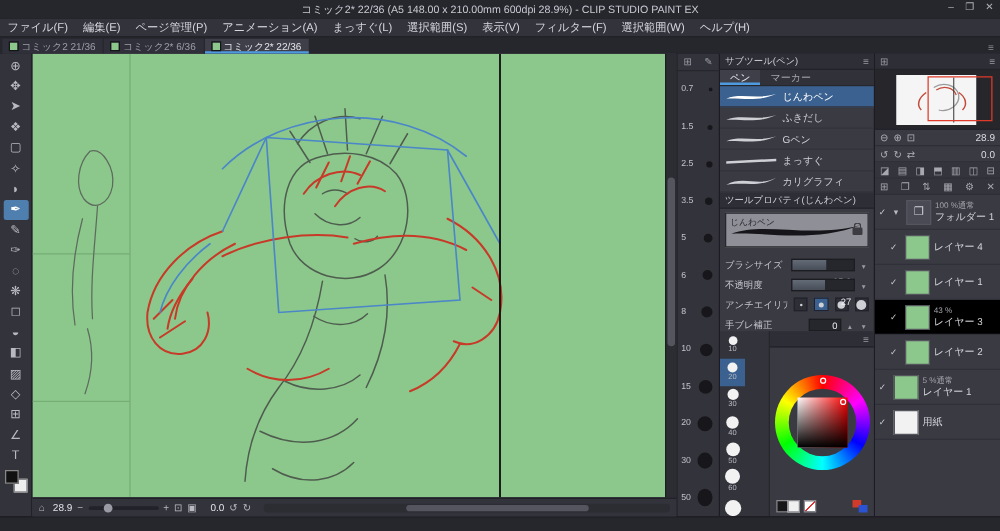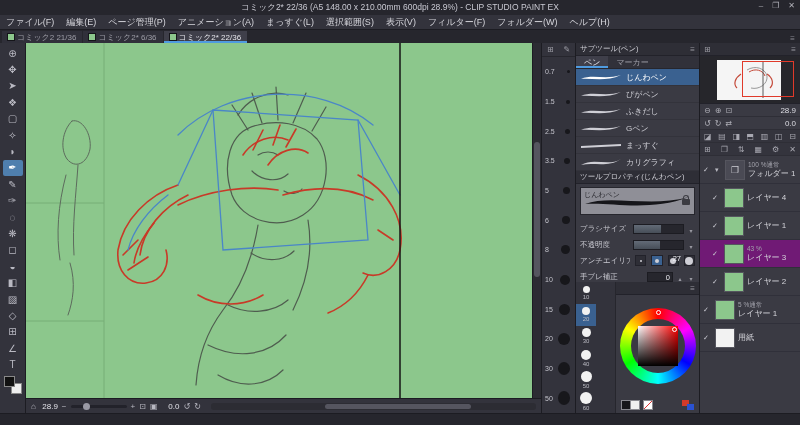--- a/index.html
+++ b/index.html
@@ -101,21 +101,21 @@
 
   
   .right-col{width:100px;background:#3a3a43;display:flex;flex-direction:column;flex:none}
   .nav-view{height:48px;background:#26262b;position:relative;border-bottom:1px solid #22222a;flex:none}
   .nav-page{position:absolute;left:17px;top:4px;width:64px;height:40px;background:#f5f5f5}
   .nav-rect{position:absolute;left:42%;top:10%;width:52%;height:78%;border:1px solid #e03a2a}
   .nrow{height:13px;display:flex;align-items:center;gap:4px;padding:0 4px;font-size:8px;color:#aeaeb6;border-bottom:1px solid #2e2e36;flex:none}
   .nval{margin-left:auto;color:#dcdce2}
   .ltb{height:13px;display:flex;align-items:center;justify-content:space-between;padding:0 4px;font-size:8px;color:#a8a8b1;border-bottom:1px solid #2e2e36;background:#34343d;flex:none}
   .lrow{height:28px;display:flex;align-items:center;gap:3px;padding:0 3px;border-bottom:1px solid #30303a;font-size:8px;color:#d4d4da;flex:none}
-  .lrow.sel{background:#701a75}
+  .lrow.sel{background:#000000}
   .lrow.child{padding-left:12px}
   .lvis{width:9px;font-size:7px;color:#c9c9d0;flex:none}
   .ledit{width:9px;font-size:7px;color:#c9c9d0;flex:none}
   .larrow{width:7px;font-size:7px;color:#b9b9c1;flex:none}
   .lthumb{width:20px;height:20px;border:1px solid #55555e;flex:none}
   .lthumb.green{background:#8cc78c}
   .lthumb.white{background:#f2f2f2}
   .lthumb.folder{background:#4a4a54;display:flex;align-items:center;justify-content:center;color:#cfcfd6;font-size:9px}
   .ltext{display:flex;flex-direction:column;line-height:1.15;min-width:0}
   .lmeta{font-size:6.5px;color:#a3a3ac;white-space:nowrap}
@@ -139,21 +139,21 @@
 
   <div class="menubar">
     <span>ファイル(F)</span>
     <span>編集(E)</span>
     <span>ページ管理(P)</span>
     <span>アニメーション(A)</span>
     <span>まっすぐ(L)</span>
     <span>選択範囲(S)</span>
     <span>表示(V)</span>
     <span>フィルター(F)</span>
-    <span>フォルダー(W)</span>
+    <span>選択範囲(W)</span>
     <span>ヘルプ(H)</span>
   </div>
 
   <div class="tabbar">
     <div class="tab">
       <span class="tabdot"></span>
       <span>コミック2 21/36</span>
     </div>
     <div class="tab">
       <span class="tabdot"></span>
@@ -341,26 +341,20 @@
       <div class="brush sel">
         <svg width="42" height="12" viewBox="0 0 42 12">
             <path d="M1,8 C12,3 26,9 41,4 C26,11 12,7 1,8 Z" fill="#cfcfd6"></path>
           </svg>
         <span>じんわペン</span>
       </div>
       <div class="brush">
         <svg width="42" height="12" viewBox="0 0 42 12">
             <path d="M1,8 C12,3 26,9 41,4 C26,11 12,7 1,8 Z" fill="#cfcfd6"></path>
           </svg>
-        <span>ぴがペン</span>
-      </div>
-      <div class="brush">
-        <svg width="42" height="12" viewBox="0 0 42 12">
-            <path d="M1,8 C12,3 26,9 41,4 C26,11 12,7 1,8 Z" fill="#cfcfd6"></path>
-          </svg>
         <span>ふきだし</span>
       </div>
       <div class="brush">
         <svg width="42" height="12" viewBox="0 0 42 12">
             <path d="M1,8 C12,3 26,9 41,4 C26,11 12,7 1,8 Z" fill="#cfcfd6"></path>
           </svg>
         <span>Gペン</span>
       </div>
       <div class="brush">
         <svg width="42" height="12" viewBox="0 0 42 12">

